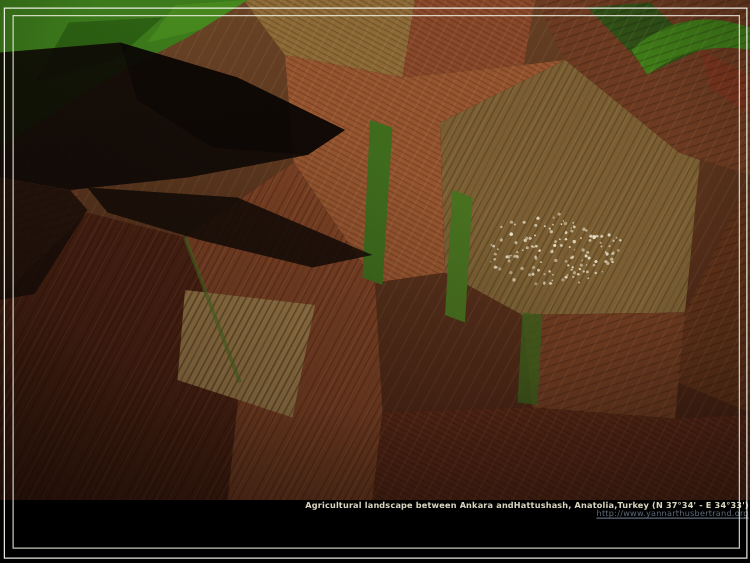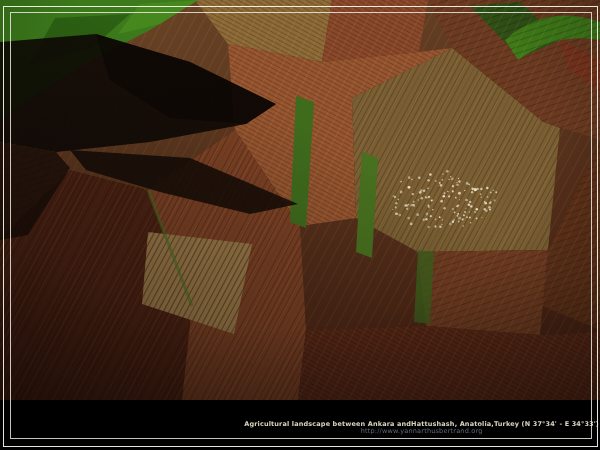--- a/index.html
+++ b/index.html
@@ -4,27 +4,27 @@
 <style>
   html,body{margin:0;padding:0;background:#000;}
   .stage{
     position:relative;width:600px;height:450px;overflow:hidden;
     background:#000;font-family:"DejaVu Sans", sans-serif;
   }
   .photo-wrap{position:absolute;left:0;top:0;width:600px;height:400px;z-index:1;}
   .photo-wrap svg{display:block;}
   .bottom-band{position:absolute;left:0;top:400px;width:600px;height:50px;background:#000;z-index:2;}
   .caption{
-    position:absolute;top:420px;right:1px;text-align:center;z-index:5;white-space:nowrap;
+    position:absolute;top:400px;right:1px;text-align:right;z-index:5;white-space:nowrap;
   }
   .caption .l1{
     font-size:6.5px;line-height:8px;font-weight:700;color:#d9d4bf;letter-spacing:.15px;
   }
   .caption .l2{
-    font-size:6.5px;line-height:7px;font-weight:400;color:#5e6a78;letter-spacing:.2px;
+    font-size:6.5px;line-height:7px;font-weight:400;color:#5e6a78;letter-spacing:.2px;text-decoration:underline;
   }
   .frame-outer{
     position:absolute;left:3px;top:6px;right:2px;bottom:3px;
     border:1px solid rgba(248,248,240,.92);z-index:6;
   }
   .frame-inner{
     position:absolute;left:10px;top:12px;right:8px;bottom:11px;
     border:1px solid rgba(240,240,228,.82);z-index:6;
   }
 </style>

